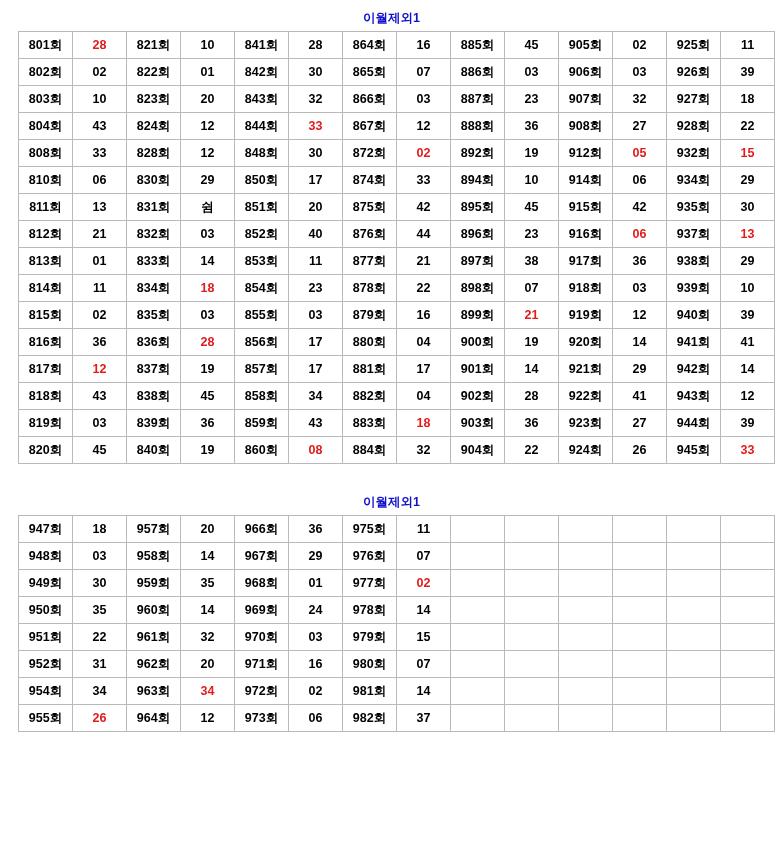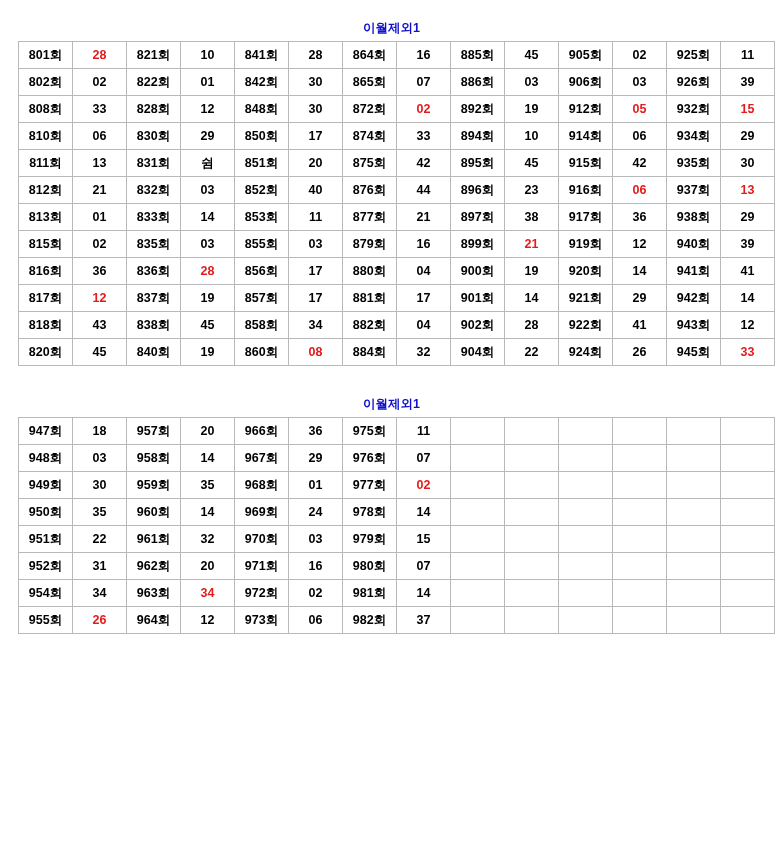--- a/index.html
+++ b/index.html
@@ -18,21 +18,21 @@
     width: 783px;
     height: 861px;
     box-sizing: border-box;
     padding: 10px 18px;
   }
   .section-title {
     text-align: center;
     color: #1111cc;
     font-size: 12.5px;
     font-weight: bold;
-    margin: 10px 0 4px 0;
+    margin: 0 0 4px 0;
     letter-spacing: 0px;
   }
   table.grid {
     border-collapse: collapse;
     table-layout: fixed;
     width: 747px;
     margin: 0 auto;
   }
   table.grid td {
     border: 1px solid #b9b9b9;
@@ -87,20 +87,52 @@
             <td class="lbl">865회</td>
             <td class="val black">07</td>
             <td class="lbl">886회</td>
             <td class="val black">03</td>
             <td class="lbl">906회</td>
             <td class="val black">03</td>
             <td class="lbl">926회</td>
             <td class="val black">39</td>
           </tr>
           <tr>
+            <td class="lbl">803회</td>
+            <td class="val black">10</td>
+            <td class="lbl">823회</td>
+            <td class="val black">20</td>
+            <td class="lbl">843회</td>
+            <td class="val black">32</td>
+            <td class="lbl">866회</td>
+            <td class="val black">03</td>
+            <td class="lbl">887회</td>
+            <td class="val black">23</td>
+            <td class="lbl">907회</td>
+            <td class="val black">32</td>
+            <td class="lbl">927회</td>
+            <td class="val black">18</td>
+          </tr>
+          <tr>
+            <td class="lbl">804회</td>
+            <td class="val black">43</td>
+            <td class="lbl">824회</td>
+            <td class="val black">12</td>
+            <td class="lbl">844회</td>
+            <td class="val red">33</td>
+            <td class="lbl">867회</td>
+            <td class="val black">12</td>
+            <td class="lbl">888회</td>
+            <td class="val black">36</td>
+            <td class="lbl">908회</td>
+            <td class="val black">27</td>
+            <td class="lbl">928회</td>
+            <td class="val black">22</td>
+          </tr>
+          <tr>
             <td class="lbl">808회</td>
             <td class="val black">33</td>
             <td class="lbl">828회</td>
             <td class="val black">12</td>
             <td class="lbl">848회</td>
             <td class="val black">30</td>
             <td class="lbl">872회</td>
             <td class="val red">02</td>
             <td class="lbl">892회</td>
             <td class="val black">19</td>
@@ -167,20 +199,36 @@
             <td class="lbl">877회</td>
             <td class="val black">21</td>
             <td class="lbl">897회</td>
             <td class="val black">38</td>
             <td class="lbl">917회</td>
             <td class="val black">36</td>
             <td class="lbl">938회</td>
             <td class="val black">29</td>
           </tr>
           <tr>
+            <td class="lbl">814회</td>
+            <td class="val black">11</td>
+            <td class="lbl">834회</td>
+            <td class="val red">18</td>
+            <td class="lbl">854회</td>
+            <td class="val black">23</td>
+            <td class="lbl">878회</td>
+            <td class="val black">22</td>
+            <td class="lbl">898회</td>
+            <td class="val black">07</td>
+            <td class="lbl">918회</td>
+            <td class="val black">03</td>
+            <td class="lbl">939회</td>
+            <td class="val black">10</td>
+          </tr>
+          <tr>
             <td class="lbl">815회</td>
             <td class="val black">02</td>
             <td class="lbl">835회</td>
             <td class="val black">03</td>
             <td class="lbl">855회</td>
             <td class="val black">03</td>
             <td class="lbl">879회</td>
             <td class="val black">16</td>
             <td class="lbl">899회</td>
             <td class="val red">21</td>
@@ -229,20 +277,36 @@
             <td class="lbl">858회</td>
             <td class="val black">34</td>
             <td class="lbl">882회</td>
             <td class="val black">04</td>
             <td class="lbl">902회</td>
             <td class="val black">28</td>
             <td class="lbl">922회</td>
             <td class="val black">41</td>
             <td class="lbl">943회</td>
             <td class="val black">12</td>
+          </tr>
+          <tr>
+            <td class="lbl">819회</td>
+            <td class="val black">03</td>
+            <td class="lbl">839회</td>
+            <td class="val black">36</td>
+            <td class="lbl">859회</td>
+            <td class="val black">43</td>
+            <td class="lbl">883회</td>
+            <td class="val red">18</td>
+            <td class="lbl">903회</td>
+            <td class="val black">36</td>
+            <td class="lbl">923회</td>
+            <td class="val black">27</td>
+            <td class="lbl">944회</td>
+            <td class="val black">39</td>
           </tr>
           <tr>
             <td class="lbl">820회</td>
             <td class="val black">45</td>
             <td class="lbl">840회</td>
             <td class="val black">19</td>
             <td class="lbl">860회</td>
             <td class="val red">08</td>
             <td class="lbl">884회</td>
             <td class="val black">32</td>

